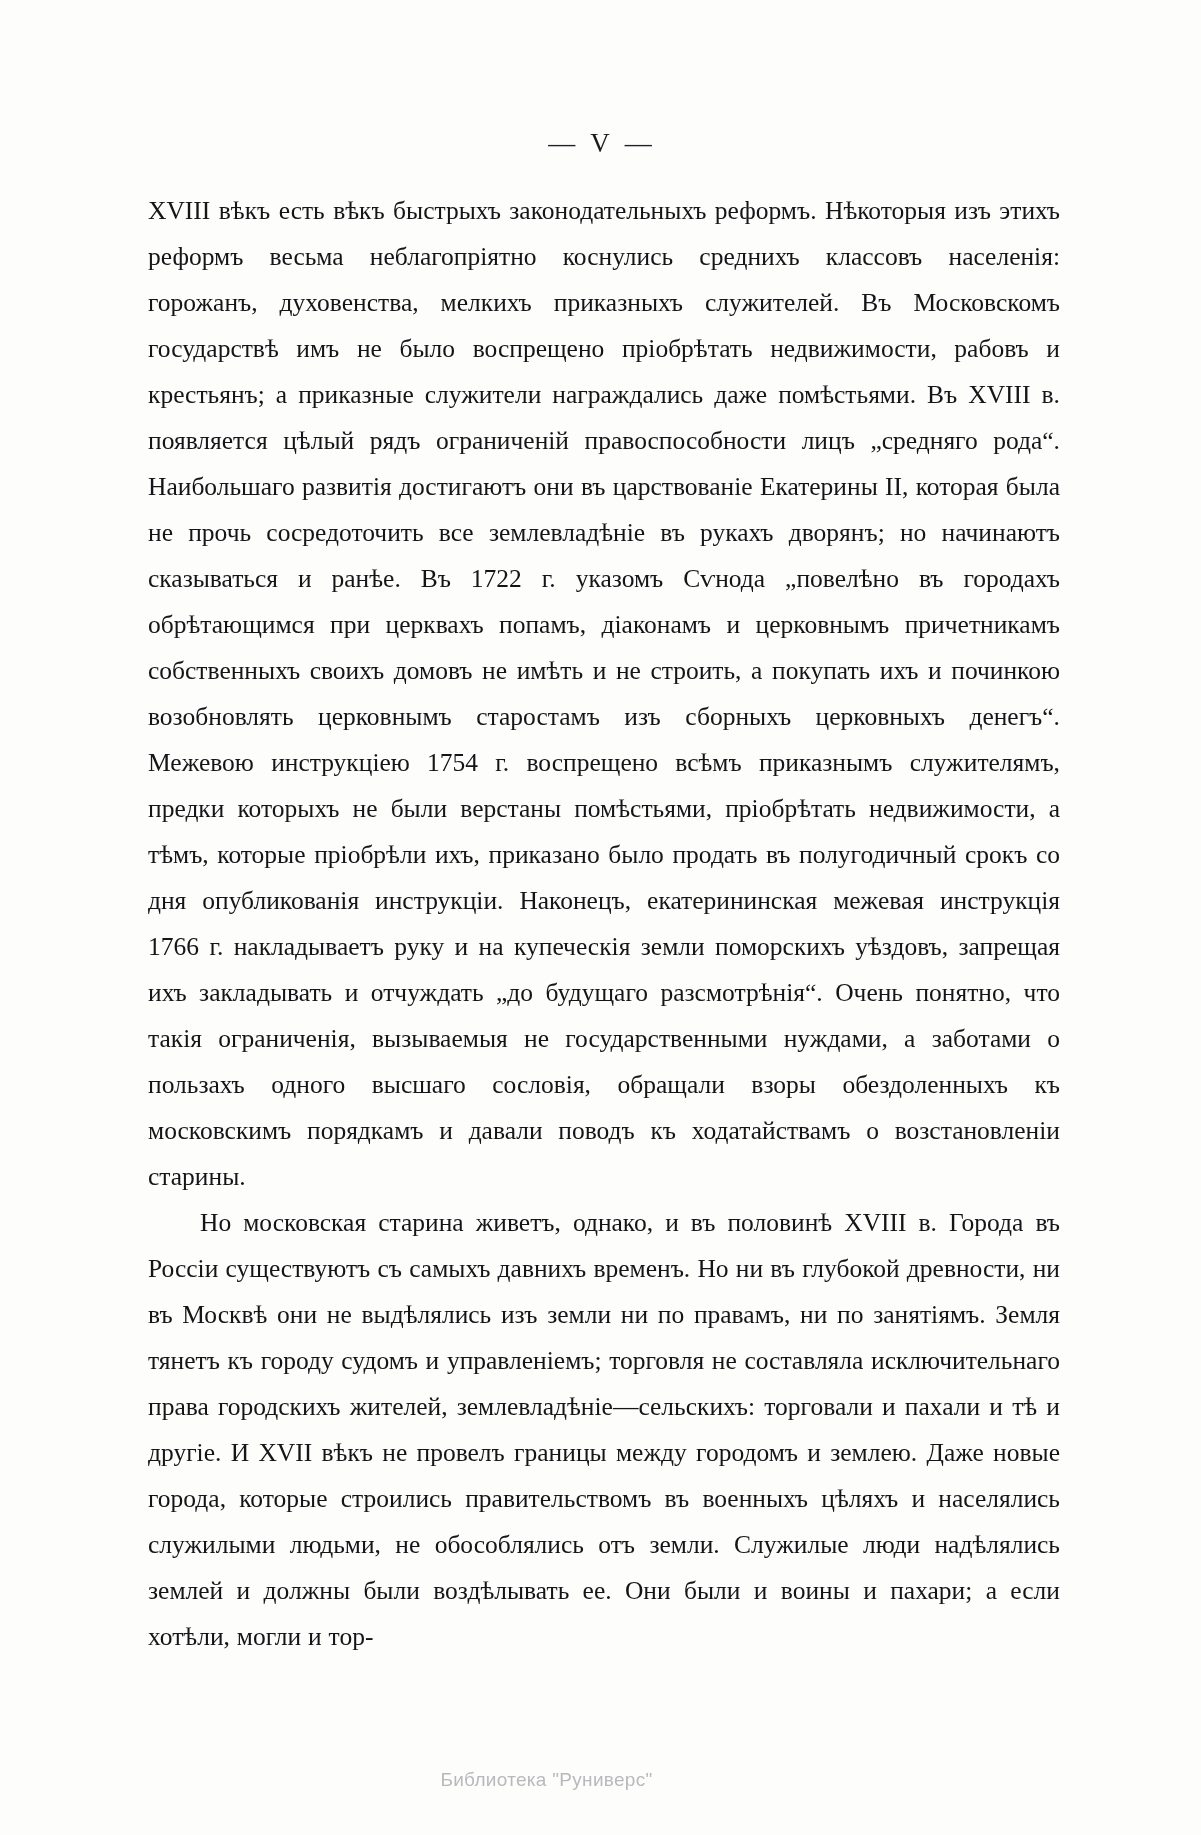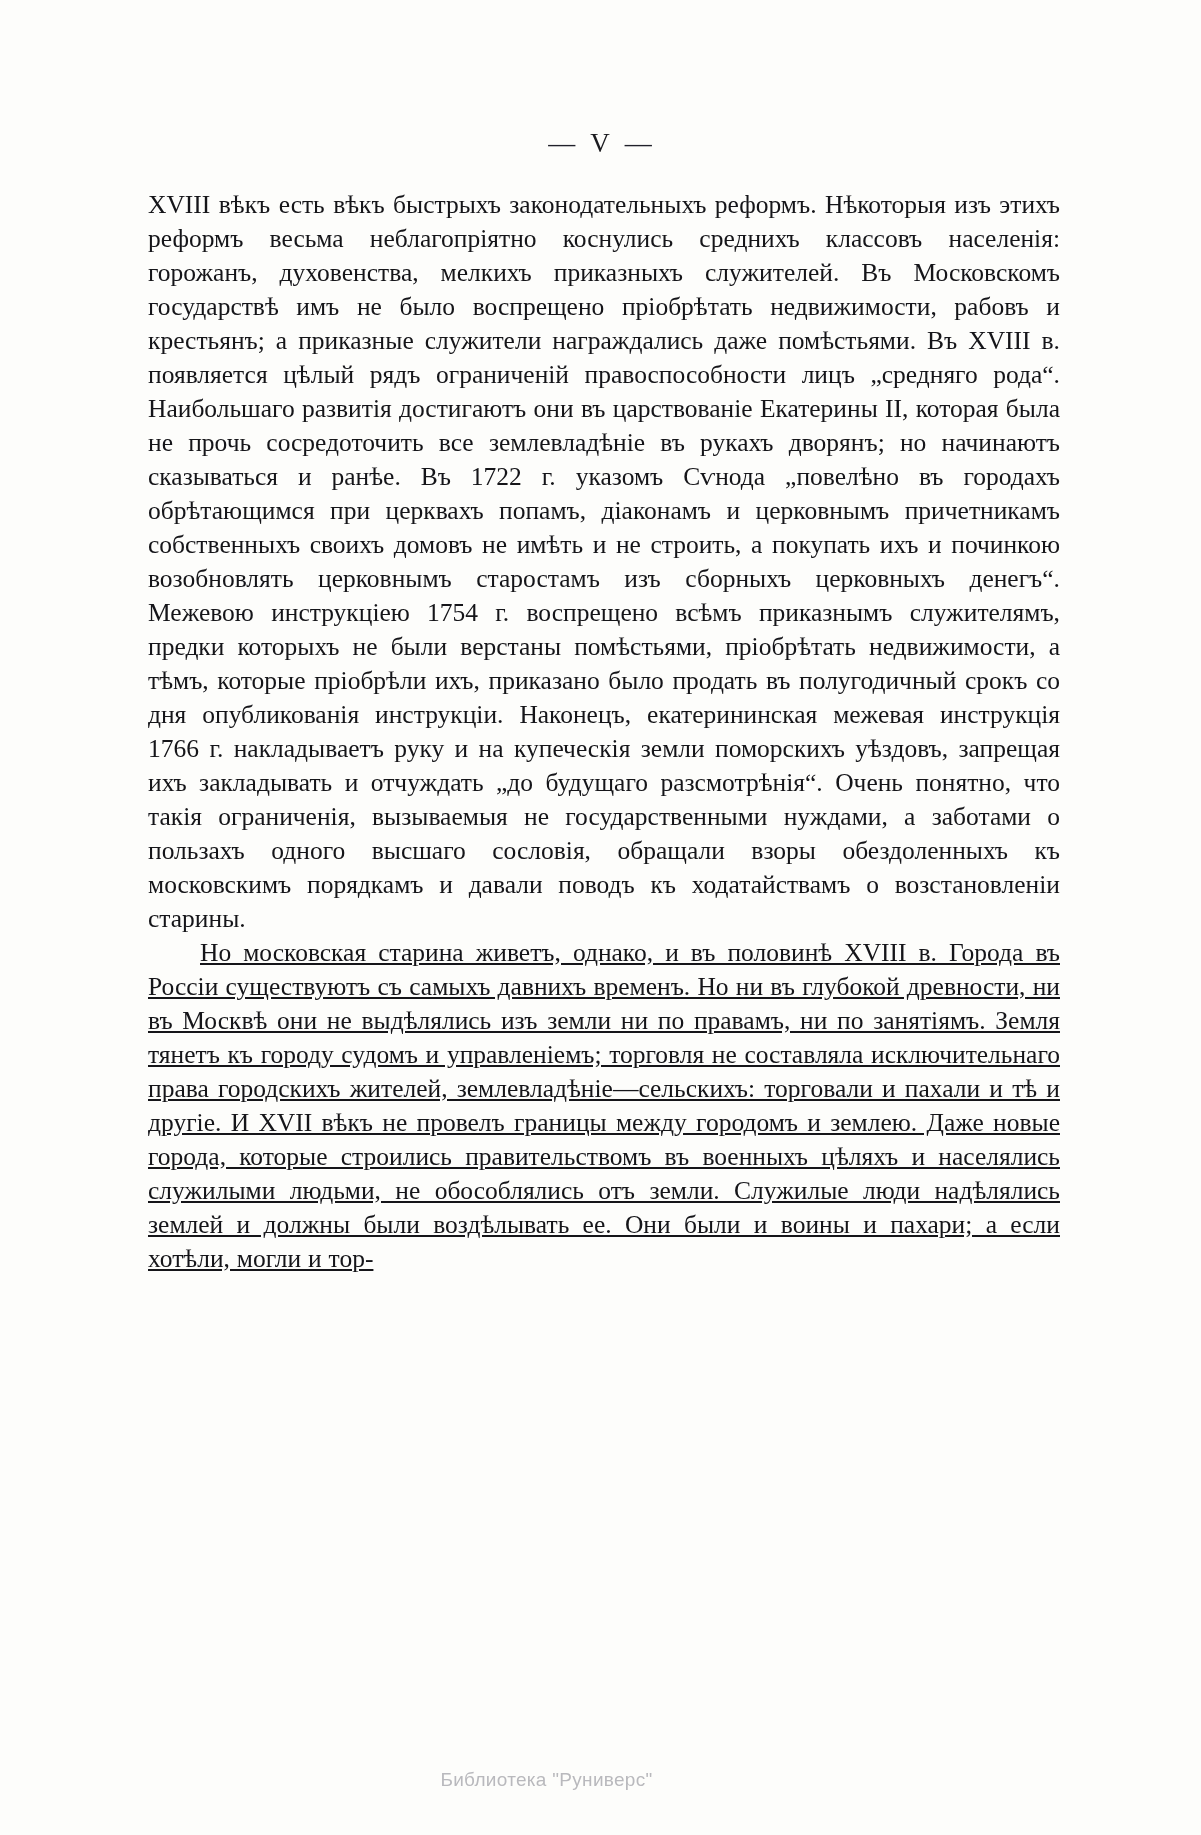--- a/index.html
+++ b/index.html
@@ -38,30 +38,29 @@
   }
   .text-block {
     position: absolute;
     top: 188px;
     left: 148px;
     width: 912px;
   }
   p.para {
     margin: 0;
     font-size: 25.5px;
-    line-height: 34px;
+    line-height: 46px;
     text-align: justify;
     text-justify: inter-word;
     color: #151519;
     word-spacing: 0.5px;
     font-family: "Liberation Serif", serif;
   }
   p.para.indent {
     text-indent: 52px;
-    text-decoration: underline;
   }
   .footer {
     position: absolute;
     left: 0;
     bottom: 44px;
     width: 1201px;
     text-align: center;
   }
   .footer-text {
     display: inline-block;

